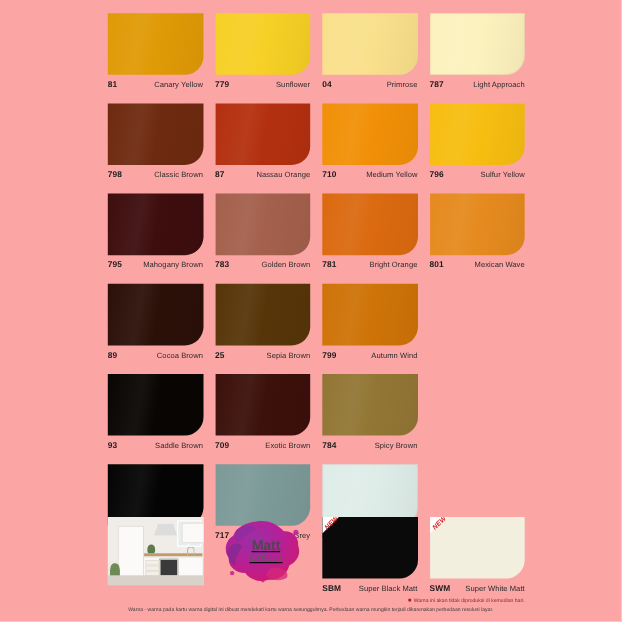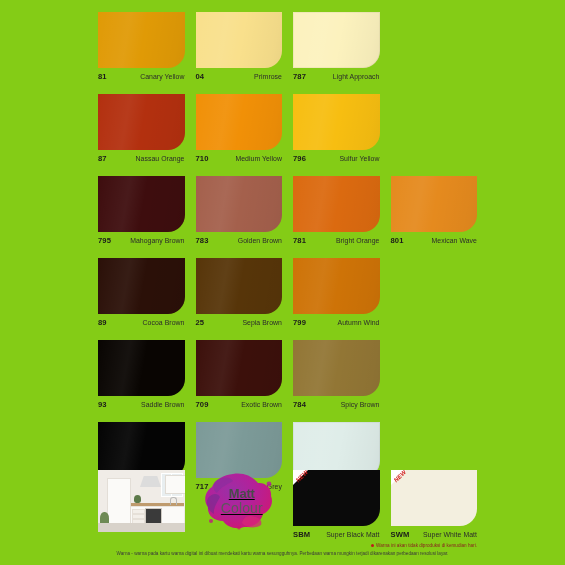--- a/index.html
+++ b/index.html
@@ -7,21 +7,21 @@
     width:565px;height:565px;
     background:#ffffff;
     font-family:"Liberation Sans", sans-serif;
     overflow:hidden;
     position:relative;
   }
   .sheet{
     position:absolute;
     left:0;top:0;
     width:565px;height:565px;
-    background:#84cc16;
+    background:#fca5a5;
     box-sizing:border-box;
   }
 
   
   .grid{
     position:absolute;
     left:98px;top:12px;
     width:380px;
   }
   .row{
@@ -128,21 +128,21 @@
   }
   .matt-text{
     position:relative;
     z-index:3;
     text-align:center;
     line-height:1;
     left:3px;
     text-decoration:underline;
   }
   .matt-1{font-size:13px;font-weight:bold;color:#4a4a4a;letter-spacing:-0.2px;}
-  .matt-2{font-size:14px;color:#5a5a5a;letter-spacing:0.1px;margin-top:1px;text-align:center;}
+  .matt-2{font-size:10px;color:#5a5a5a;letter-spacing:0.1px;margin-top:1px;text-align:center;}
 
   
   .mchip{
     height:56px;width:100%;
     position:relative;
     border-bottom-right-radius:17px;
     overflow:hidden;
   }
   .mchip .corner{
     position:absolute;left:0;top:0;
@@ -199,35 +199,49 @@
   <div class="grid" id="grid">
       <div class="row">
         <div class="cell">
           <div class="chip" style="background: rgb(224, 154, 6);"></div>
           <div class="label">
             <span class="code">81</span>
             <span class="name">Canary Yellow</span>
           </div>
         </div>
         <div class="cell">
+          <div class="chip" style="background: rgb(246, 208, 37);"></div>
+          <div class="label">
+            <span class="code">779</span>
+            <span class="name">Sunflower</span>
+          </div>
+        </div>
+        <div class="cell">
           <div class="chip" style="background: rgb(249, 224, 140);"></div>
           <div class="label">
             <span class="code">04</span>
             <span class="name">Primrose</span>
           </div>
         </div>
         <div class="cell">
           <div class="chip pale" style="background: rgb(252, 242, 190);"></div>
           <div class="label">
             <span class="code">787</span>
             <span class="name">Light Approach</span>
           </div>
         </div>
       </div>
       <div class="row">
+        <div class="cell">
+          <div class="chip" style="background: rgb(110, 42, 16);"></div>
+          <div class="label">
+            <span class="code">798</span>
+            <span class="name">Classic Brown</span>
+          </div>
+        </div>
         <div class="cell">
           <div class="chip" style="background: rgb(179, 48, 15);"></div>
           <div class="label">
             <span class="code">87</span>
             <span class="name">Nassau Orange</span>
           </div>
         </div>
         <div class="cell">
           <div class="chip" style="background: rgb(241, 144, 7);"></div>
           <div class="label">

